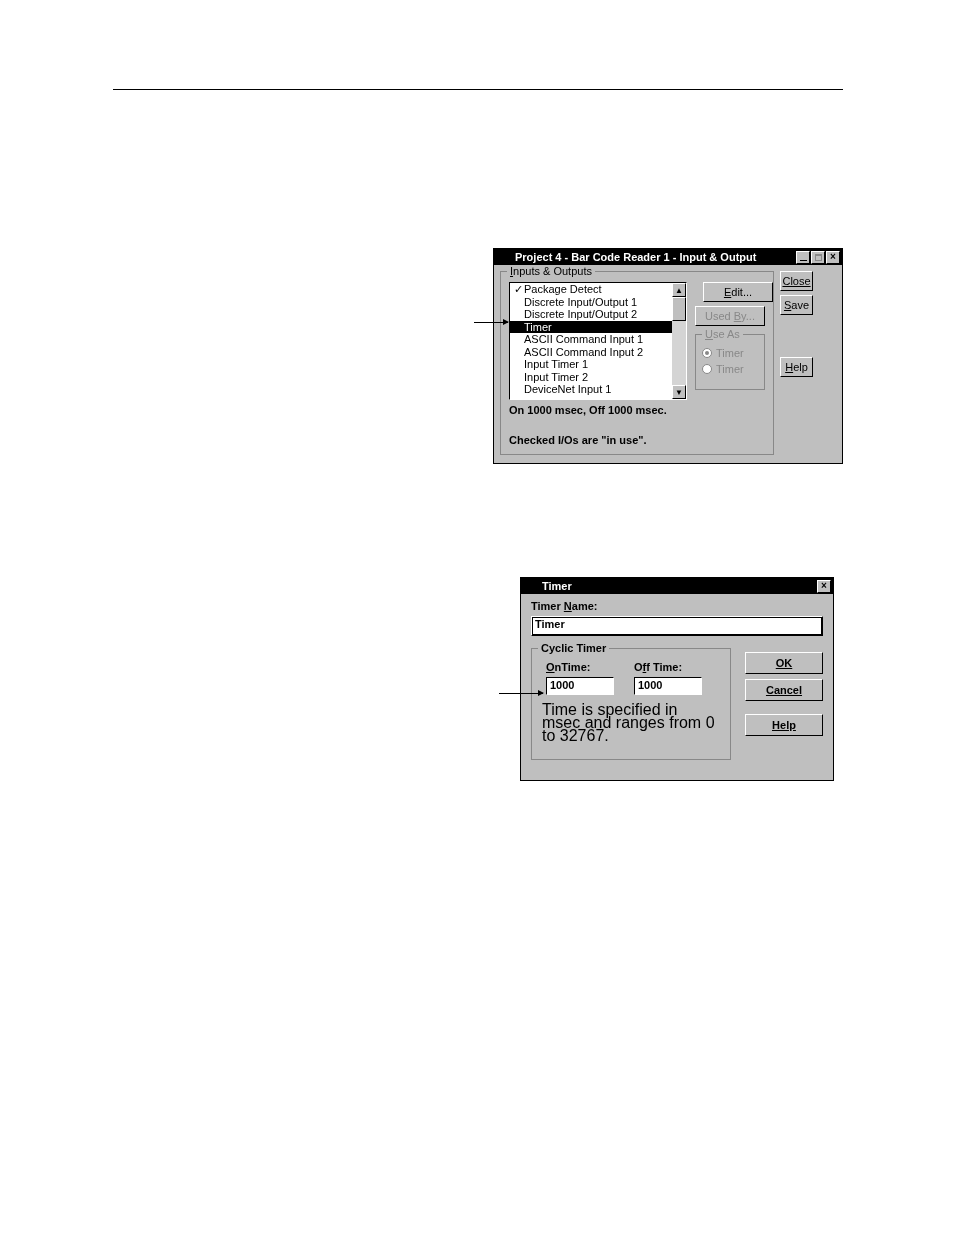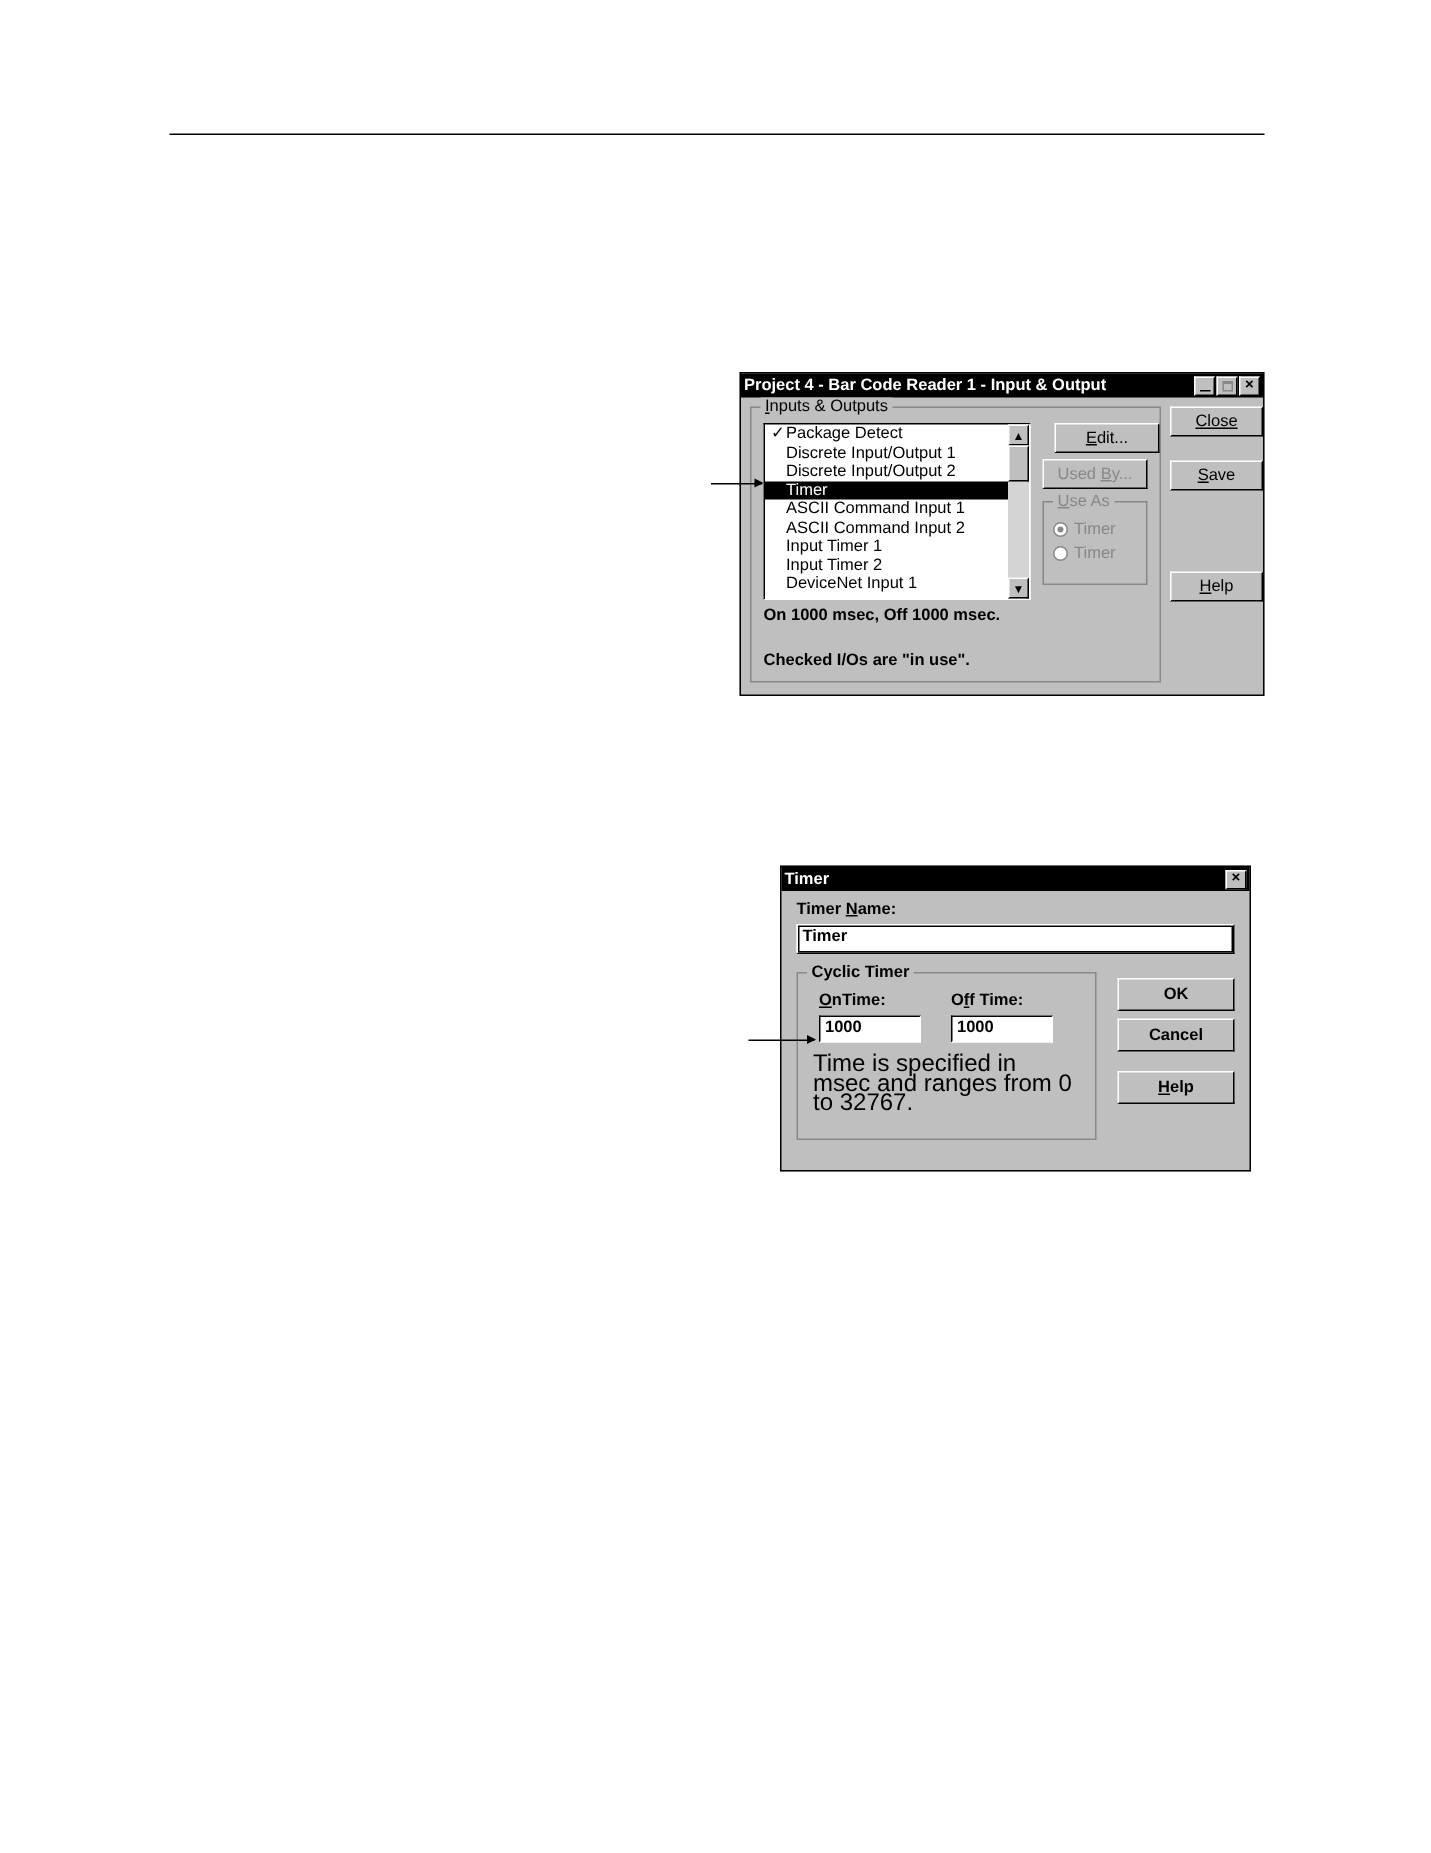--- a/index.html
+++ b/index.html
@@ -32,21 +32,21 @@
 .titlebar {
   background: #000;
   color: #fff;
   height: 16px;
   display: flex;
   align-items: center;
   padding: 0 2px;
   font-weight: bold;
   font-size: 11px;
 }
-.titlebar .title-text { flex: 1; }
+.titlebar .title-text { flex: 1; margin-left: 19px; }
 .winbtn {
   width: 14px;
   height: 13px;
   margin-left: 1px;
   background: #bfbfbf;
   border-top: 1px solid #fff;
   border-left: 1px solid #fff;
   border-right: 1px solid #000;
   border-bottom: 1px solid #000;
   display: flex;
@@ -199,21 +199,21 @@
   background: #fff;
 }
 .radio .dot { width: 4px; height: 4px; background: #888; border-radius: 50%; }
 
 .rightcol {
   position: absolute;
   top: 6px;
   right: 6px;
   width: 56px;
 }
-.rightcol .btn { width: 62px; margin-bottom: 16px; }
+.rightcol .btn { width: 33px; margin-bottom: 4px; }
 .rightcol .gap { height: 38px; }
 
 
 .arrow1 {
   position: absolute;
   top: 322px;
   left: 474px;
   width: 34px;
   height: 1px;
   background: #000;
@@ -274,21 +274,21 @@
 .ontime-input { position: absolute; top: 28px; left: 14px; }
 .offtime-input { position: absolute; top: 28px; left: 102px; }
 .hint { position: absolute; top: 54px; left: 10px; width: 176px; font-size: 16px; font-weight: normal; line-height: 13px; }
 
 .dlg2-btns {
   position: absolute;
   top: 58px;
   right: 10px;
   width: 78px;
 }
-.dlg2-btns .btn { width: 78px; height: 22px; line-height: 20px; margin-bottom: 5px; font-weight: bold; }
+.dlg2-btns .btn { width: 78px; height: 22px; line-height: 20px; margin-bottom: 5px; font-weight: bold; text-decoration: underline; }
 .dlg2-btns .gap2 { height: 8px; }
 
 
 .arrow2 {
   position: absolute;
   top: 693px;
   left: 499px;
   width: 44px;
   height: 1px;
   background: #000;

